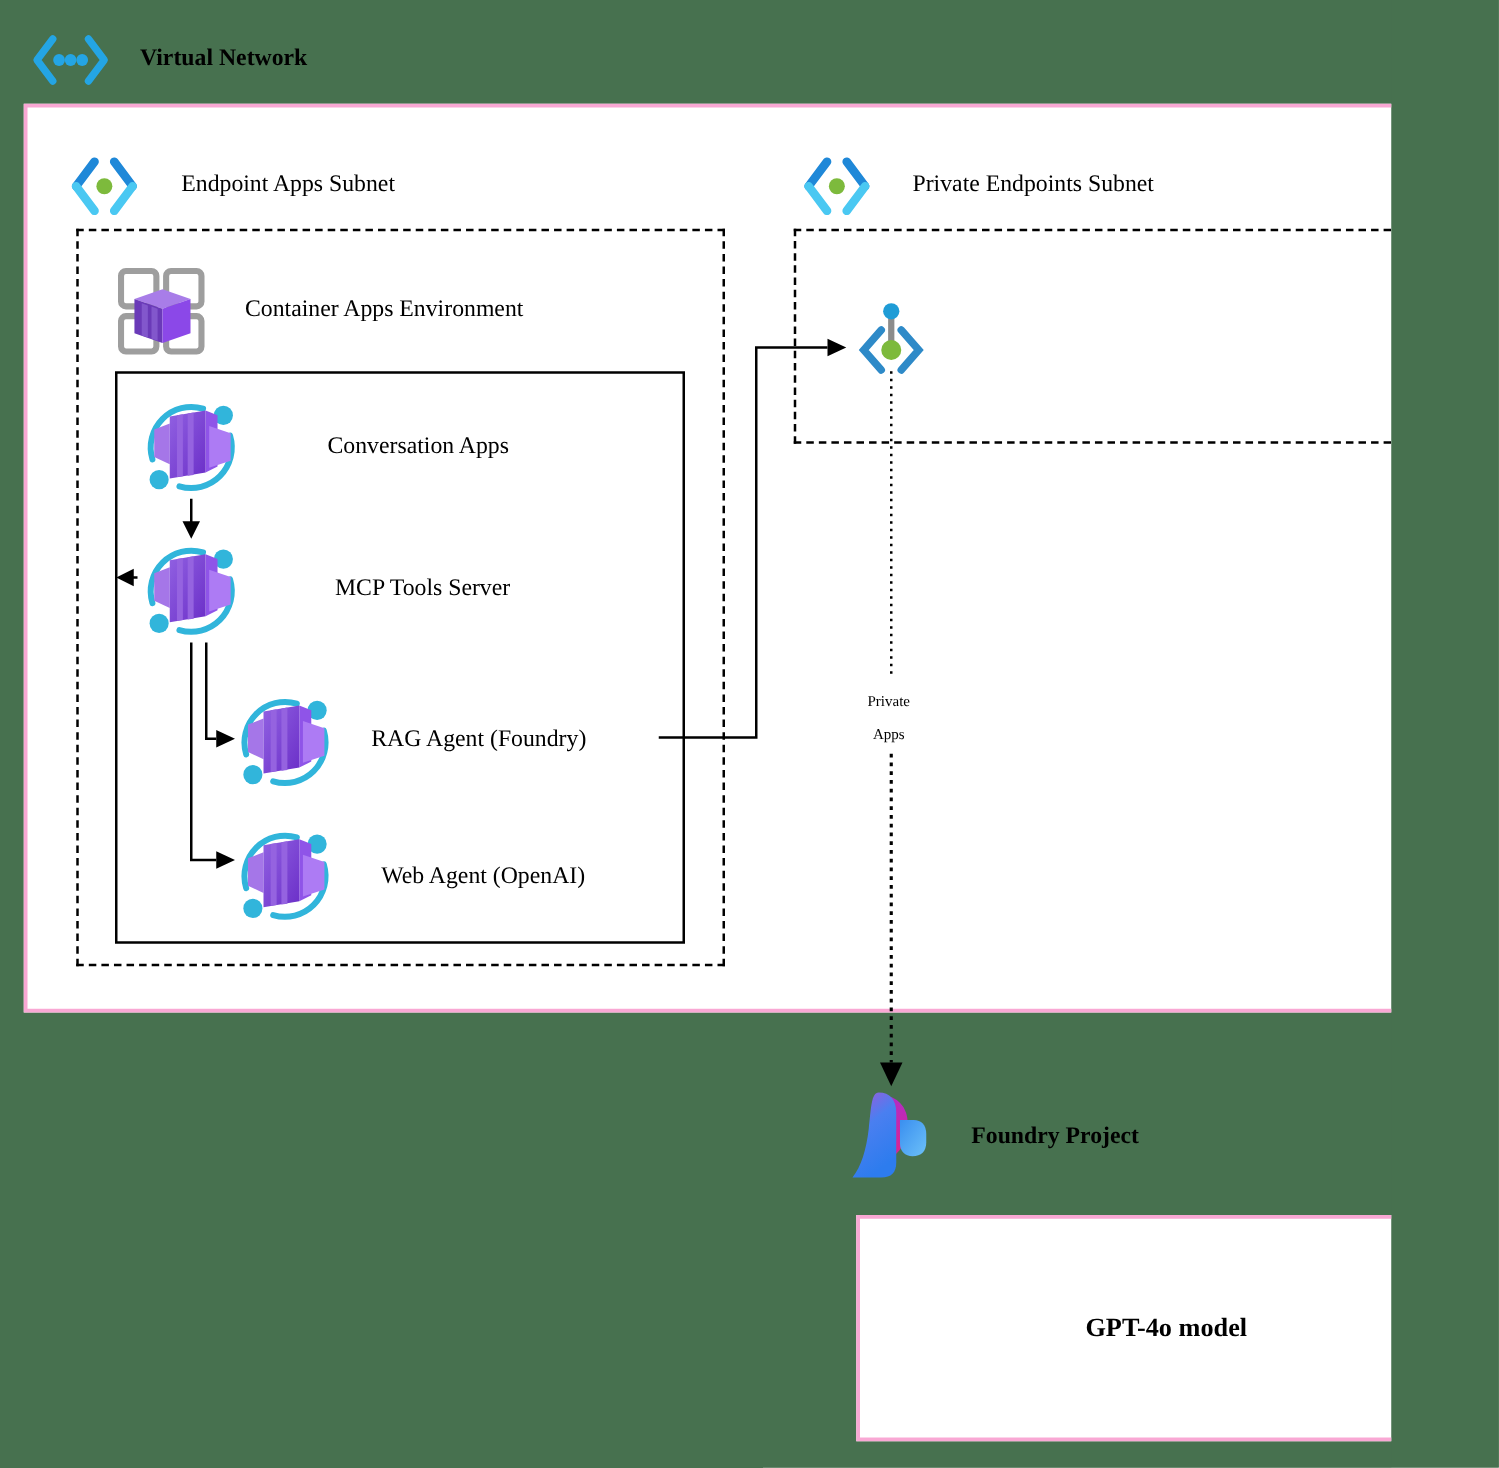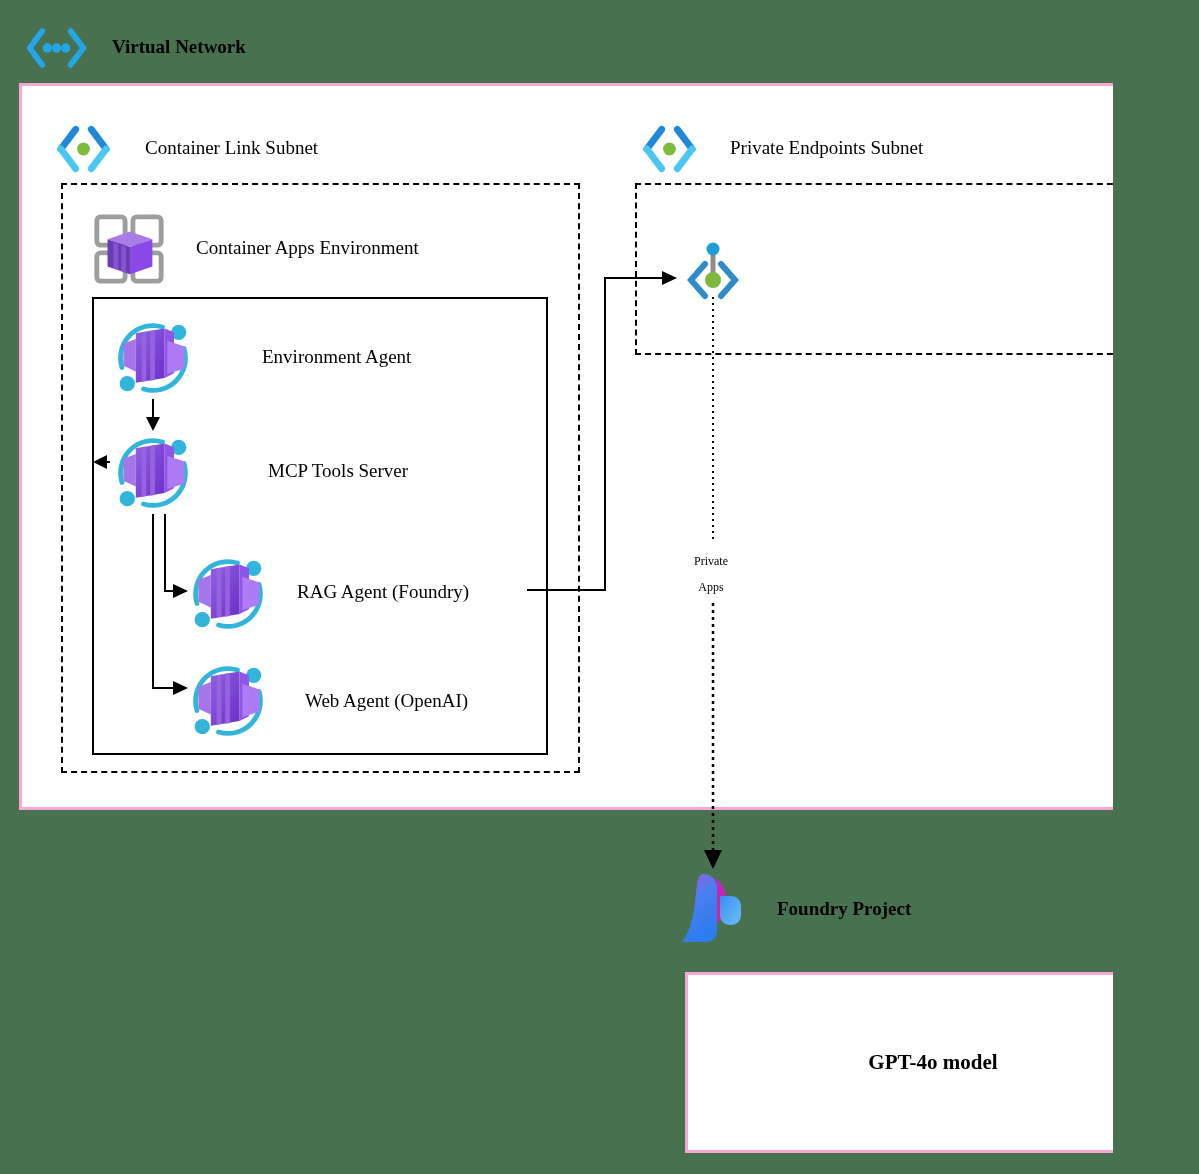--- a/index.html
+++ b/index.html
@@ -114,42 +114,42 @@
   <svg class="abs" style="left:20px;top:27px" width="73" height="42">
     <use href="#icon-vnet"></use>
   </svg>
   <div class="abs lbl lbl-b" style="left:112px;top:47px">Virtual Network</div>
 
   <div class="abs box-solid-outer" style="left:19px;top:83px;width:1162px;height:727px"></div>
 
   <svg class="abs" style="left:55px;top:123px" width="57" height="52">
     <use href="#icon-subnet"></use>
   </svg>
-  <div class="abs lbl" style="left:145px;top:148px">Container Link Subnet</div>
+  <div class="abs lbl" style="left:145px;top:148px">Endpoint Apps Subnet</div>
 
   <div class="abs box-dashed" style="left:61px;top:183px;width:519px;height:590px"></div>
 
   <svg class="abs" style="left:641px;top:123px" width="57" height="52">
     <use href="#icon-subnet"></use>
   </svg>
   <div class="abs lbl" style="left:730px;top:148px">Private Endpoints Subnet</div>
 
   <div class="abs box-dashed" style="left:635px;top:183px;width:508px;height:172px"></div>
 
   <svg class="abs" style="left:90px;top:210px" width="78" height="78">
     <use href="#icon-env"></use>
   </svg>
   <div class="abs lbl" style="left:196px;top:248px">Container Apps Environment</div>
 
   <div class="abs box-solid" style="left:92px;top:297px;width:456px;height:458px"></div>
 
   <svg class="abs" style="left:110px;top:315px" width="86" height="86">
     <use href="#icon-app"></use>
   </svg>
-  <div class="abs lbl" style="left:262px;top:357px">Environment Agent</div>
+  <div class="abs lbl" style="left:262px;top:357px">Conversation Apps</div>
 
   <svg class="abs" style="left:110px;top:430px" width="86" height="86">
     <use href="#icon-app"></use>
   </svg>
   <div class="abs lbl" style="left:268px;top:471px">MCP Tools Server</div>
 
   <svg class="abs" style="left:185px;top:551px" width="86" height="86">
     <use href="#icon-app"></use>
   </svg>
   <div class="abs lbl" style="left:297px;top:592px">RAG Agent (Foundry)</div>

